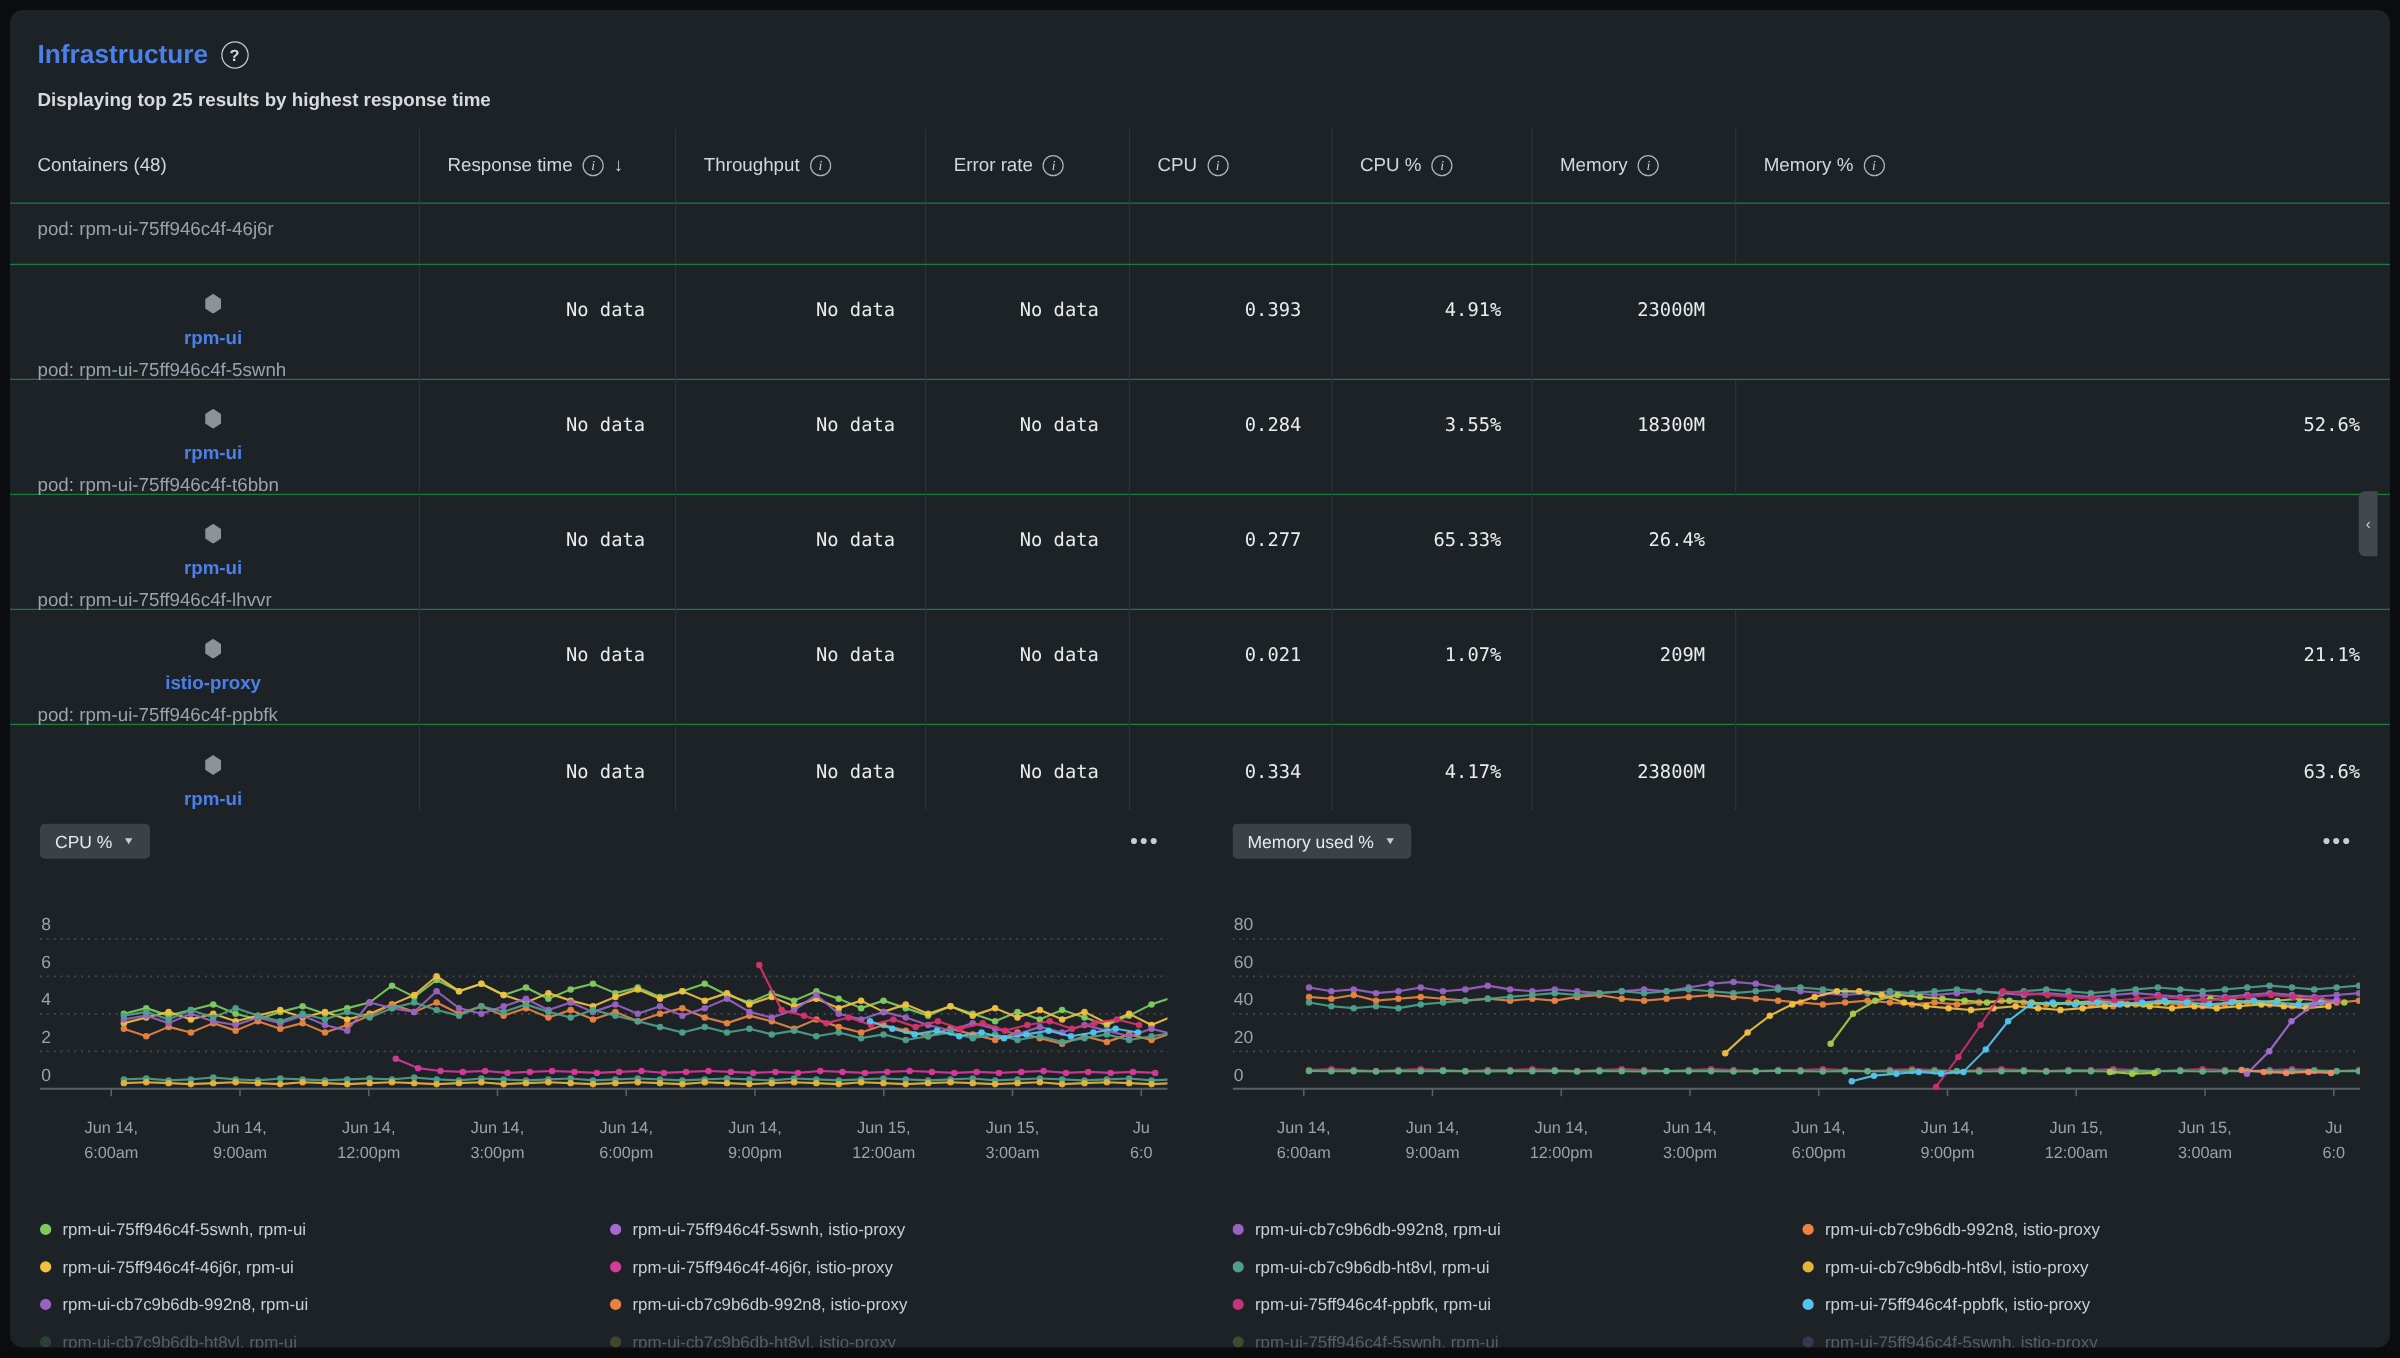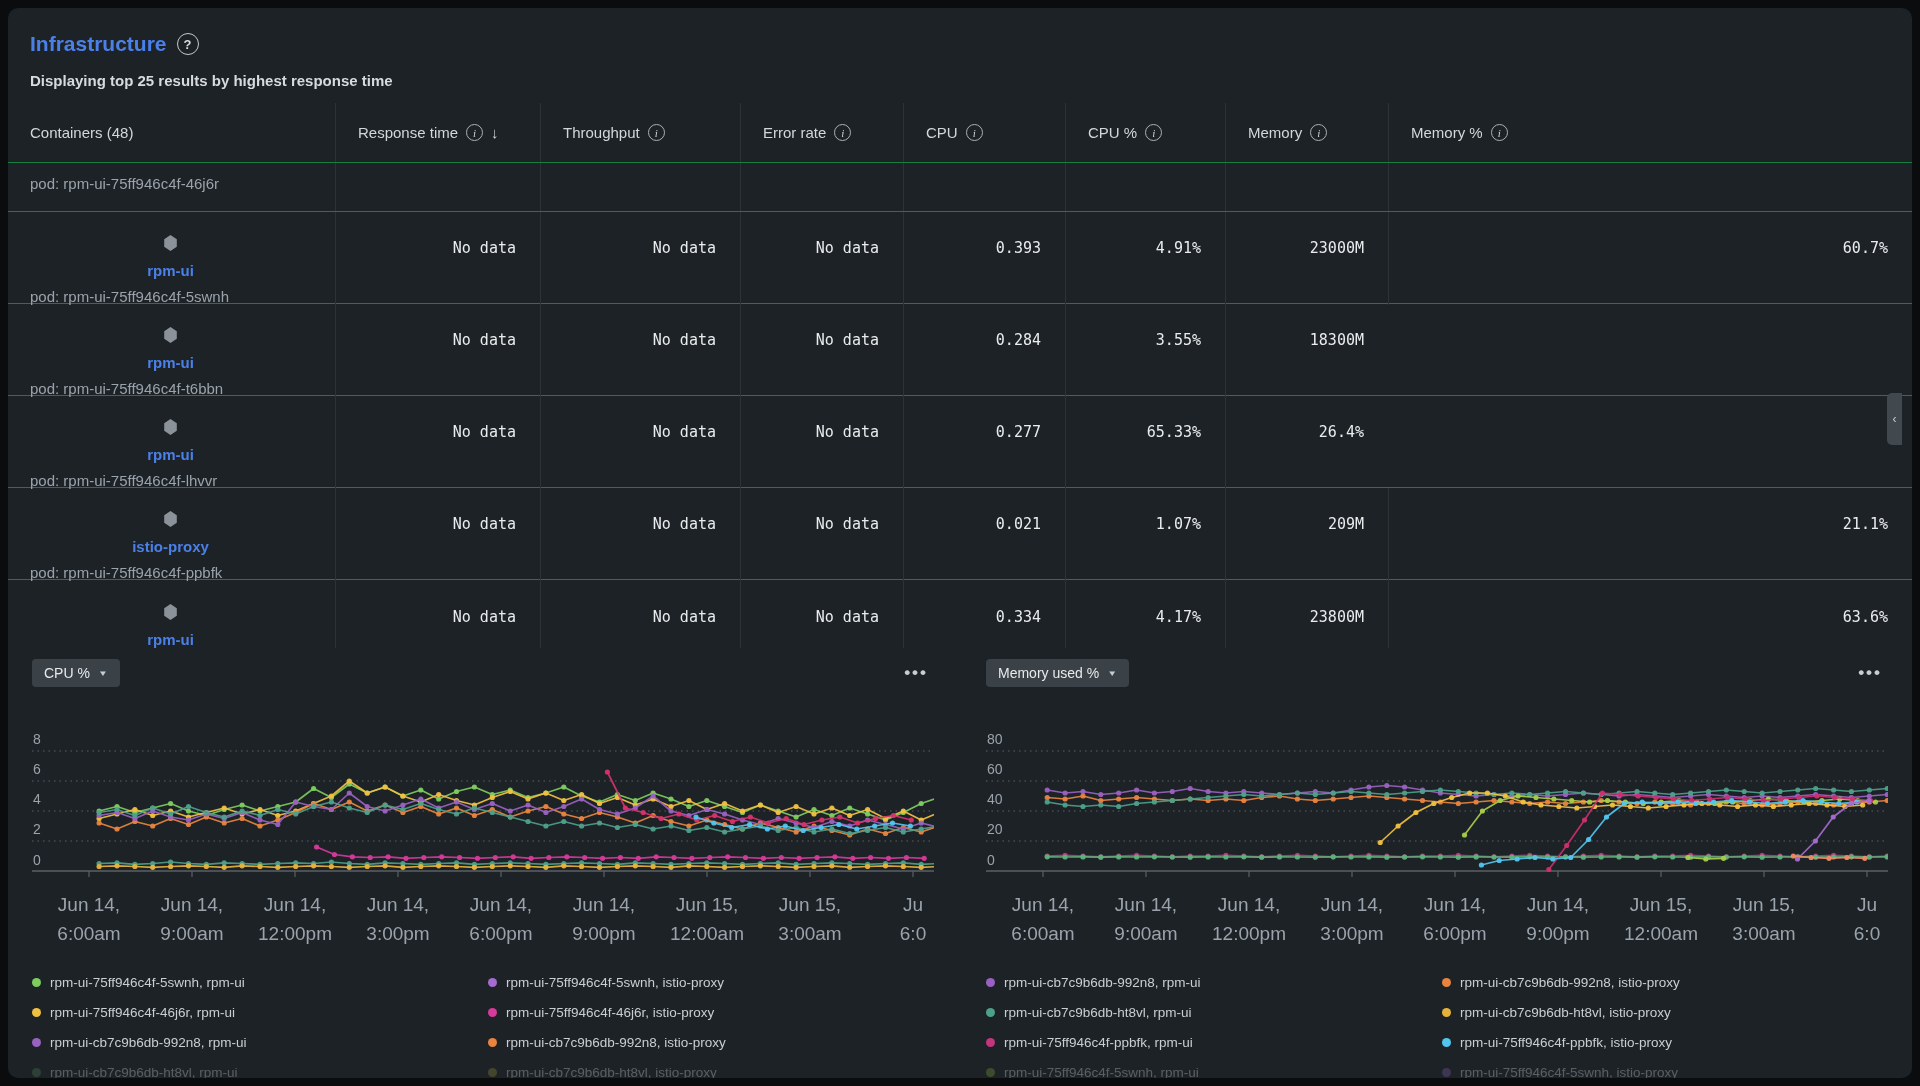--- a/index.html
+++ b/index.html
@@ -52,21 +52,21 @@
   .panel { position:relative; width:905px; overflow:hidden; }
   .panel-bar { display:flex; align-items:center; justify-content:space-between; height:30px; }
   .dd { display:inline-flex; align-items:center; gap:8px; background:#3a4147; color:#e8eaec;
     font-size:14px; padding:6px 12px; border-radius:4px; border:none; cursor:pointer; }
   .chev { font-size:10px; color:#c8cdd1; transform:scaleY(0.8); }
   .dots { color:#c8cdd1; font-size:17px; font-weight:bold; letter-spacing:2px; cursor:pointer;
     padding:0 6px; }
   .plot { margin-top:43px; position:relative; }
   .xlabels { position:relative; height:46px; margin-top:6px; }
   .xlab { position:absolute; transform:translateX(-50%); text-align:center; color:#9aa3ab;
-    font-size:19px; line-height:1.5; white-space:nowrap; }
+    font-size:13px; line-height:1.5; white-space:nowrap; }
   .legend { display:grid; grid-template-columns:1fr 1fr; margin-top:30px; column-gap:10px; }
   .lcol { display:flex; flex-direction:column; }
   .litem { display:flex; align-items:center; gap:9px; height:30px; }
   .ldot { width:9px; height:9px; border-radius:50%; min-width:9px; }
   .ltext { color:#c9ced3; font-size:13.5px; white-space:nowrap; }
   .faded { opacity:0.35; }
 
   .collapse-tab { position:absolute; right:10px; top:385px; width:15px; height:52px;
     background:#41484e; border-radius:5px 0 0 5px; display:flex; align-items:center;
     justify-content:center; color:#c8cdd1; font-size:12px; cursor:pointer; }
@@ -138,36 +138,36 @@
               <a class="link">rpm-ui</a>
             </div>
             <div class="pod">pod: rpm-ui-75ff946c4f-5swnh</div>
           </div>
           <div class="t-cell val">No data</div>
           <div class="t-cell val">No data</div>
           <div class="t-cell val">No data</div>
           <div class="t-cell val">0.393</div>
           <div class="t-cell val">4.91%</div>
           <div class="t-cell val">23000M</div>
-          <div class="t-cell val">60.7%</div>
         </div>
         <div class="t-row row-full">
           <div class="t-cell c-first">
             <div class="c-name">
               <span class="hex"></span>
               <a class="link">rpm-ui</a>
             </div>
             <div class="pod">pod: rpm-ui-75ff946c4f-t6bbn</div>
           </div>
           <div class="t-cell val">No data</div>
           <div class="t-cell val">No data</div>
           <div class="t-cell val">No data</div>
           <div class="t-cell val">0.284</div>
           <div class="t-cell val">3.55%</div>
           <div class="t-cell val">18300M</div>
+          <div class="t-cell val">52.6%</div>
         </div>
         <div class="t-row row-full">
           <div class="t-cell c-first">
             <div class="c-name">
               <span class="hex"></span>
               <a class="link">rpm-ui</a>
             </div>
             <div class="pod">pod: rpm-ui-75ff946c4f-lhvvr</div>
           </div>
           <div class="t-cell val">No data</div>

